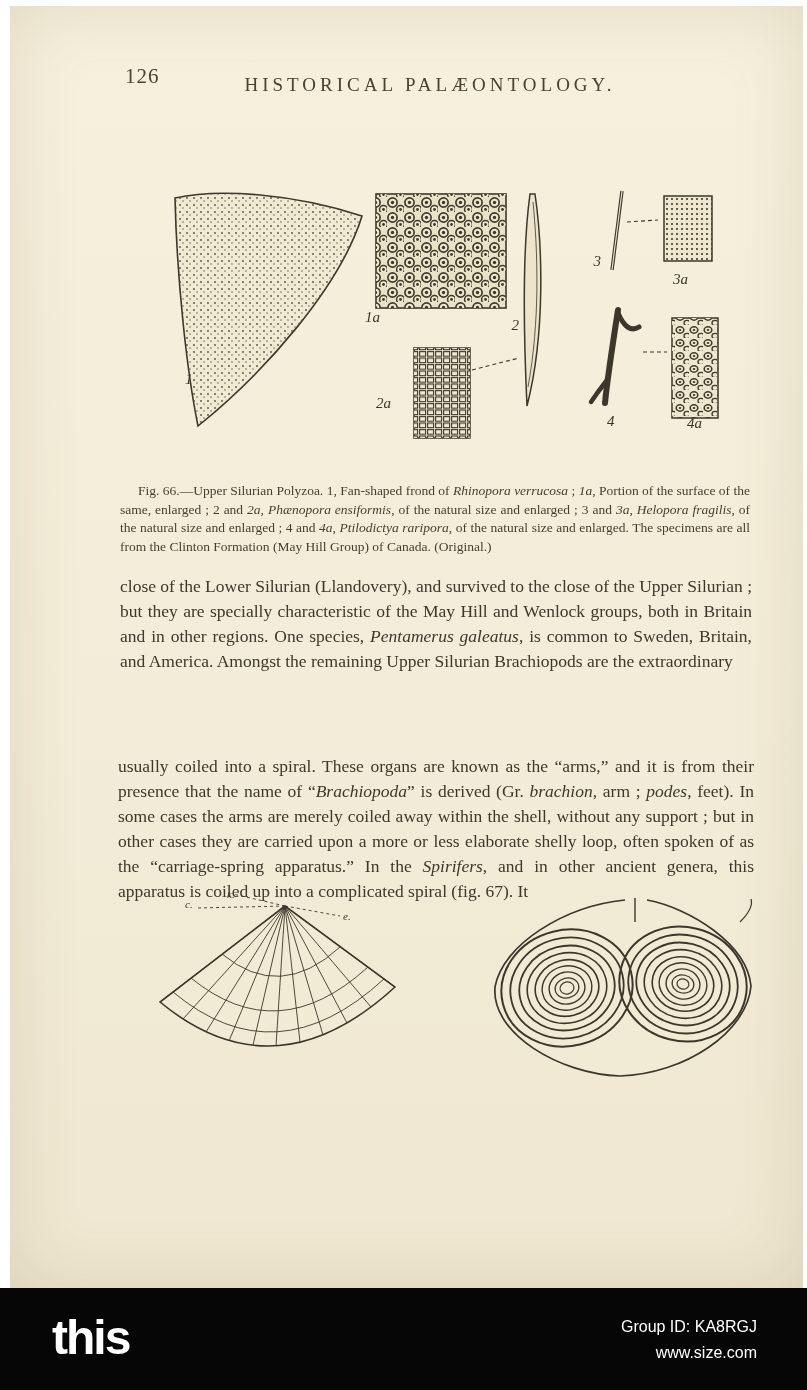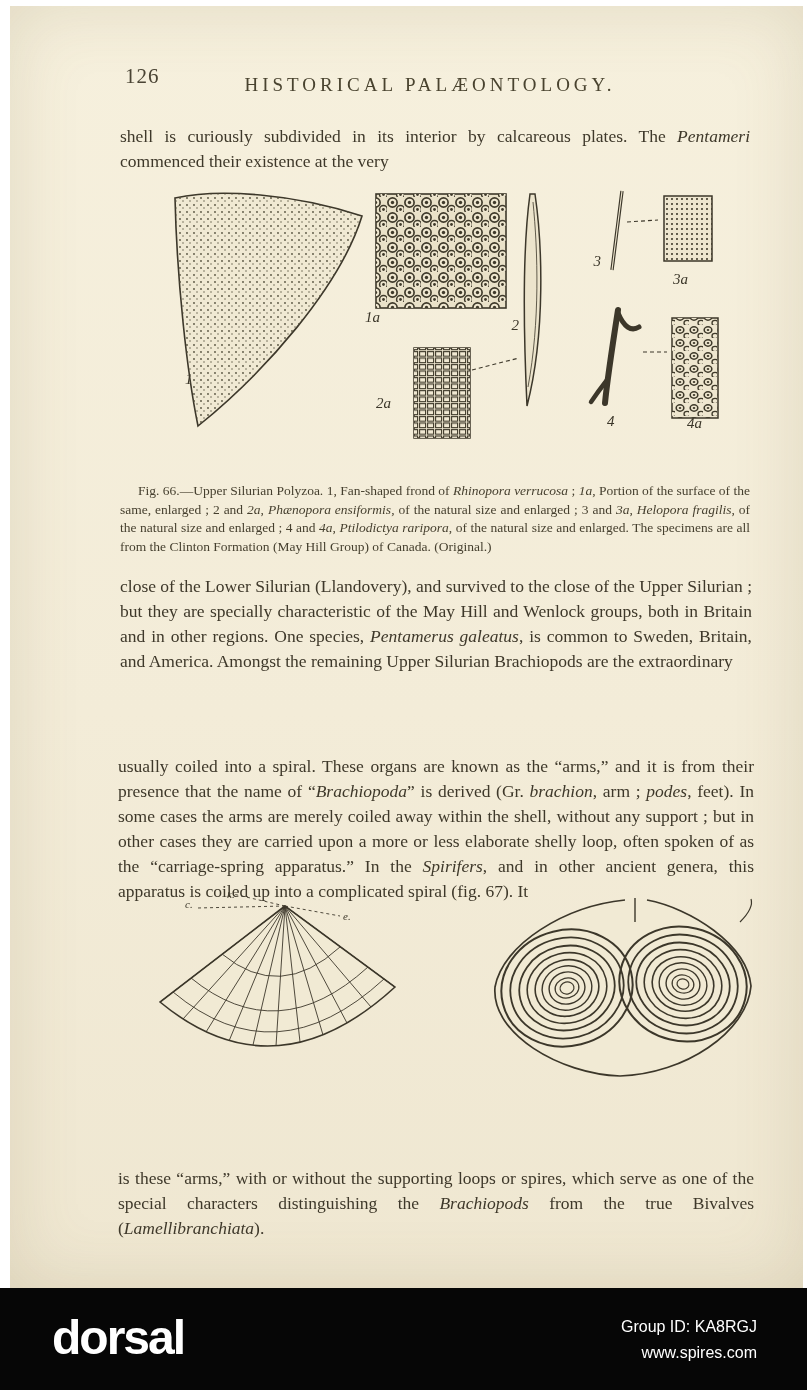--- a/index.html
+++ b/index.html
@@ -36,21 +36,20 @@
   .footer-right{position:absolute;right:50px;top:26px;text-align:right;font-size:16px;line-height:26px;color:#fff;}
 </style>
 </head>
 <body>
 
 <div class="scan-page">
 
   <div class="pageno">126</div>
   <div class="running-head">HISTORICAL PALÆONTOLOGY.</div>
 
-  <p class="para p1">shell is curiously subdivided in its interior by calcareous plates.  The <i>Pentameri</i> commenced their existence at the very</p>
 
   <svg class="figure fig66" viewBox="0 0 640 270">
     <defs>
       <pattern id="stipple" width="7" height="7" patternUnits="userSpaceOnUse">
         <circle cx="2" cy="2" r="0.9" fill="#55503c"></circle>
           <circle cx="5" cy="5" r="0.7" fill="#55503c"></circle>
       </pattern>
       <pattern id="rings" width="17" height="15" patternUnits="userSpaceOnUse">
         <circle cx="5.5" cy="5.5" r="4.6" fill="#efe7d0" stroke="#3e392a" stroke-width="1.7"></circle>
         <circle cx="5.5" cy="5.5" r="1.7" fill="#3e392a"></circle>
@@ -177,22 +176,21 @@
         <ellipse cx="548" cy="92" rx="31" ry="27" stroke-width="1.6"></ellipse>
         <ellipse cx="548" cy="92" rx="24" ry="21" stroke-width="1.4"></ellipse>
         <ellipse cx="548" cy="92" rx="17" ry="15" stroke-width="1.4"></ellipse>
         <ellipse cx="548" cy="92" rx="11" ry="9" stroke-width="1.2"></ellipse>
         <ellipse cx="548" cy="92" rx="6" ry="5" stroke-width="1.2"></ellipse>
       </g>
     </g>
   </svg>
 
 
-  <p class="para p4">is these “arms,” with or without the supporting loops or spires, which serve as one of the special characters distinguishing the <i>Brachiopods</i> from the true Bivalves (<i>Lamellibranchiata</i>).</p>
 </div>
 
 <div class="footer-bar">
-  <span class="brand">dorsal</span>
+  <span class="brand">this</span>
   <div class="footer-right">
     <div>Group ID: KA8RGJ</div>
-    <div>www.spires.com</div>
+    <div>www.size.com</div>
   </div>
 </div>
 
 </body></html>

